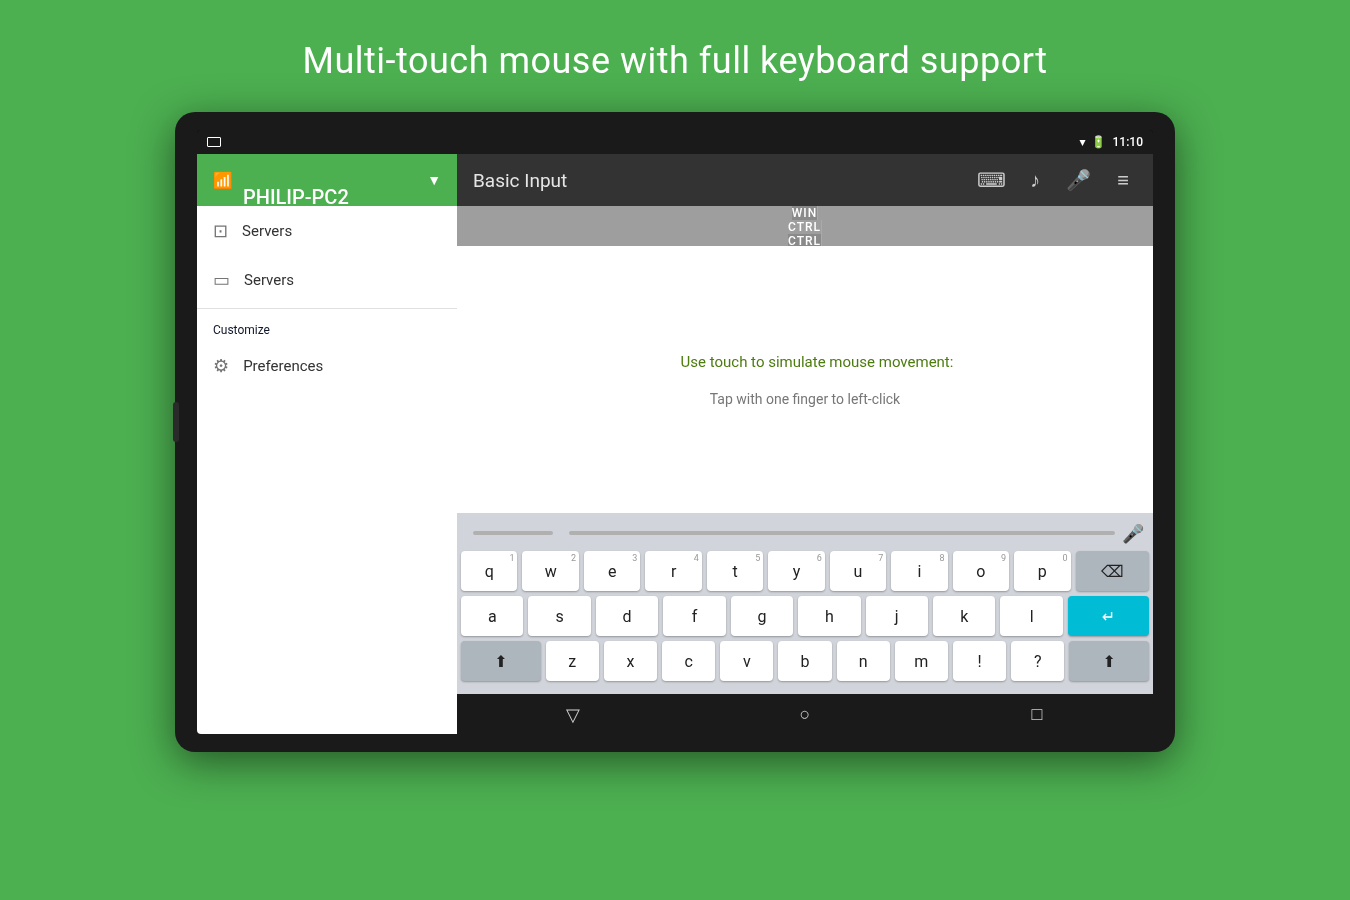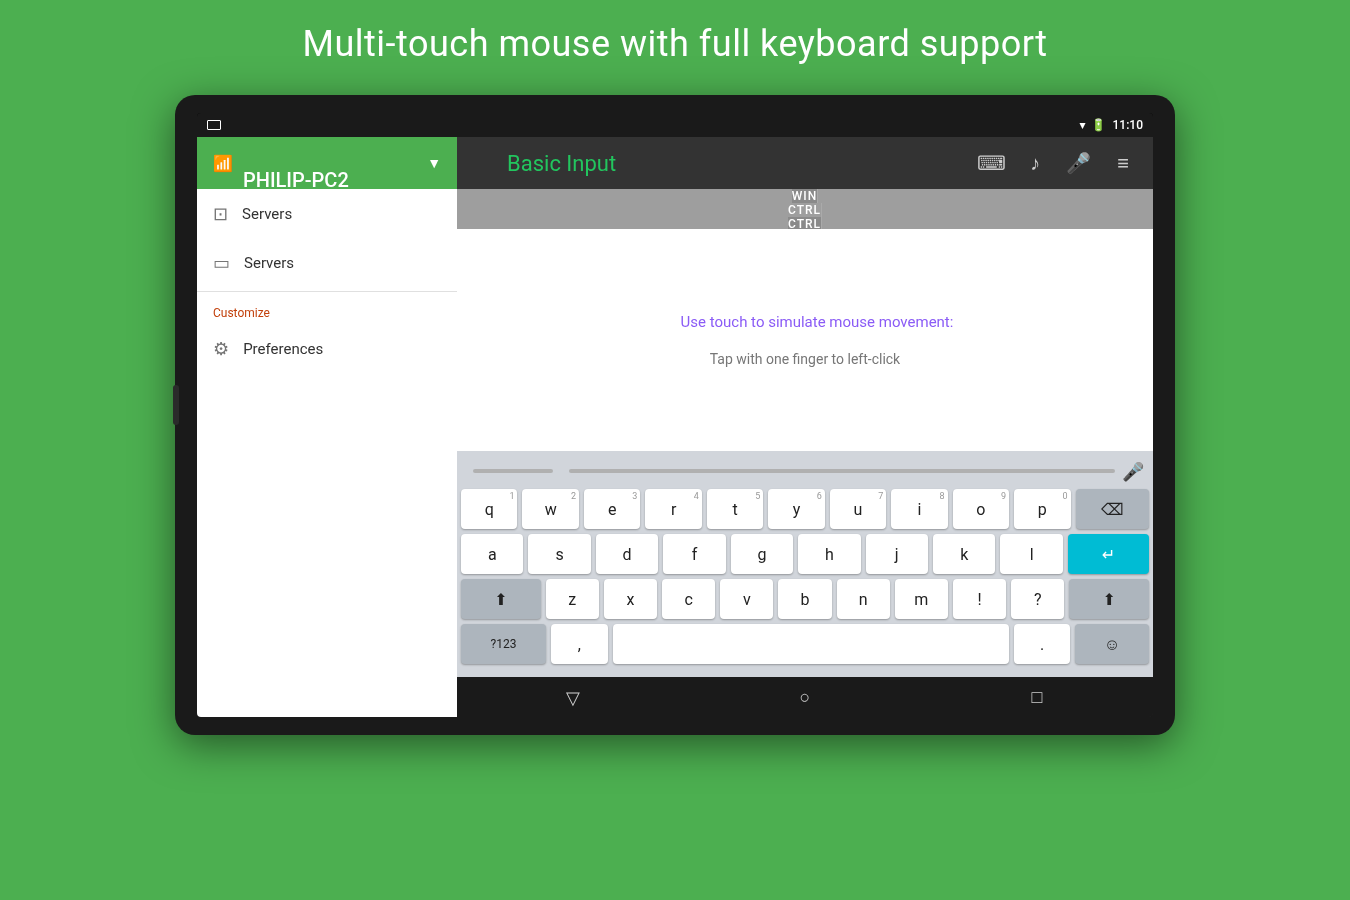--- a/index.html
+++ b/index.html
@@ -11,21 +11,21 @@
       overflow: hidden;
       display: flex;
       flex-direction: column;
       align-items: center;
     }
 
     .page-title {
       color: white;
       font-size: 36px;
       font-weight: 400;
-      margin-top: 23px;
+      margin-top: 40px;
       margin-bottom: 30px;
       text-align: center;
       letter-spacing: 0.5px;
     }
 
     .tablet-wrapper {
       width: 1000px;
       height: 640px;
       background: #1a1a1a;
       border-radius: 20px;
@@ -133,21 +133,21 @@
 
     .drawer-divider {
       height: 1px;
       background: #e0e0e0;
       margin: 4px 0;
     }
 
     .drawer-section-label {
       padding: 10px 16px 4px;
       font-size: 12px;
-      color: #c2410c;
+      color: #0f172a;
     }
 
     
     .content-panel {
       flex: 1;
       background: #333;
       display: flex;
       flex-direction: column;
       overflow: hidden;
     }
@@ -156,25 +156,24 @@
       background: #333;
       height: 52px;
       display: flex;
       align-items: center;
       padding: 0 16px;
       gap: 16px;
       flex-shrink: 0;
     }
 
     .toolbar-title {
-      color: #22c55e;
-      font-size: 22px;
+      color: #e5e5e5;
+      font-size: 19px;
       font-weight: 400;
       flex: 1;
-      margin-left: 34px;
     }
 
     .toolbar-icon {
       color: #ccc;
       font-size: 20px;
       cursor: pointer;
       width: 28px;
       text-align: center;
     }
 
@@ -216,21 +215,21 @@
       background: white;
       display: flex;
       flex-direction: column;
       align-items: center;
       justify-content: center;
       padding: 20px;
     }
 
     .mouse-hint {
       font-size: 15px;
-      color: #8b5cf6;
+      color: #4d7c0f;
       margin-bottom: 8px;
       padding-left: 24px;
     }
 
     .mouse-hint2 {
       font-size: 14px;
       color: #777;
       margin-top: 12px;
     }
 
@@ -498,27 +497,20 @@
             <div class="kb-key">c</div>
             <div class="kb-key">v</div>
             <div class="kb-key">b</div>
             <div class="kb-key">n</div>
             <div class="kb-key">m</div>
             <div class="kb-key">!</div>
             <div class="kb-key">?</div>
             <div class="kb-key shift-key">⬆</div>
           </div>
 
-          <div class="kb-row">
-            <div class="kb-key num-switch">?123</div>
-            <div class="kb-key comma-key">,</div>
-            <div class="kb-key space-key"></div>
-            <div class="kb-key dot-key">.</div>
-            <div class="kb-key emoji-key">☺</div>
-          </div>
         </div>
 
         <div class="bottom-nav">
           <div class="nav-btn">▽</div>
           <div class="nav-btn">○</div>
           <div class="nav-btn">□</div>
         </div>
 
       </div>
     </div>

